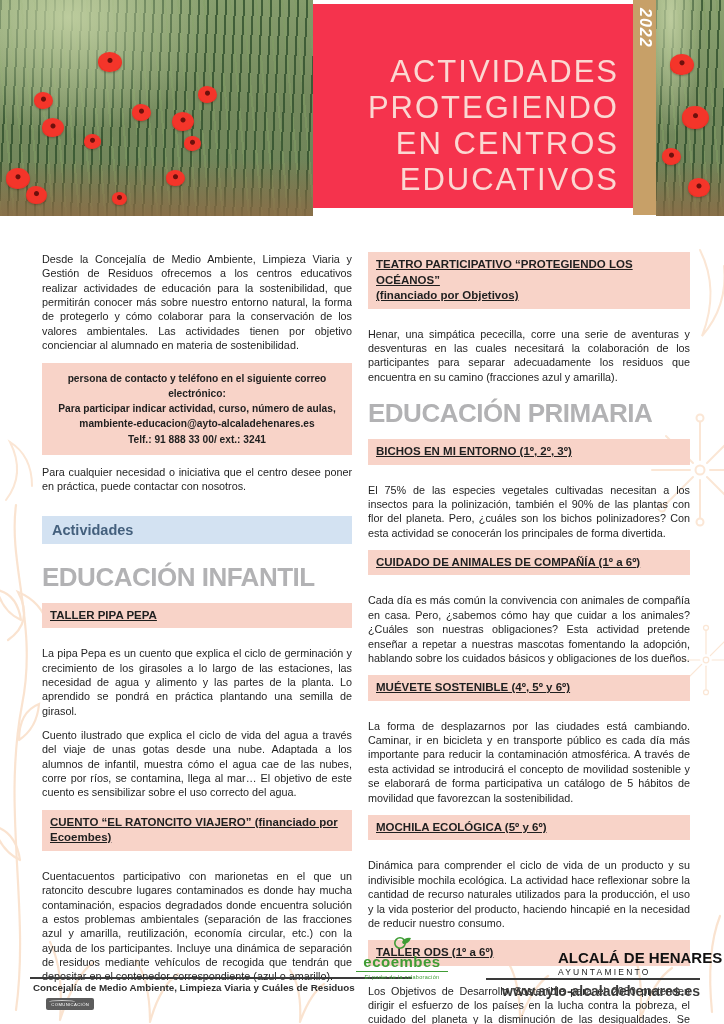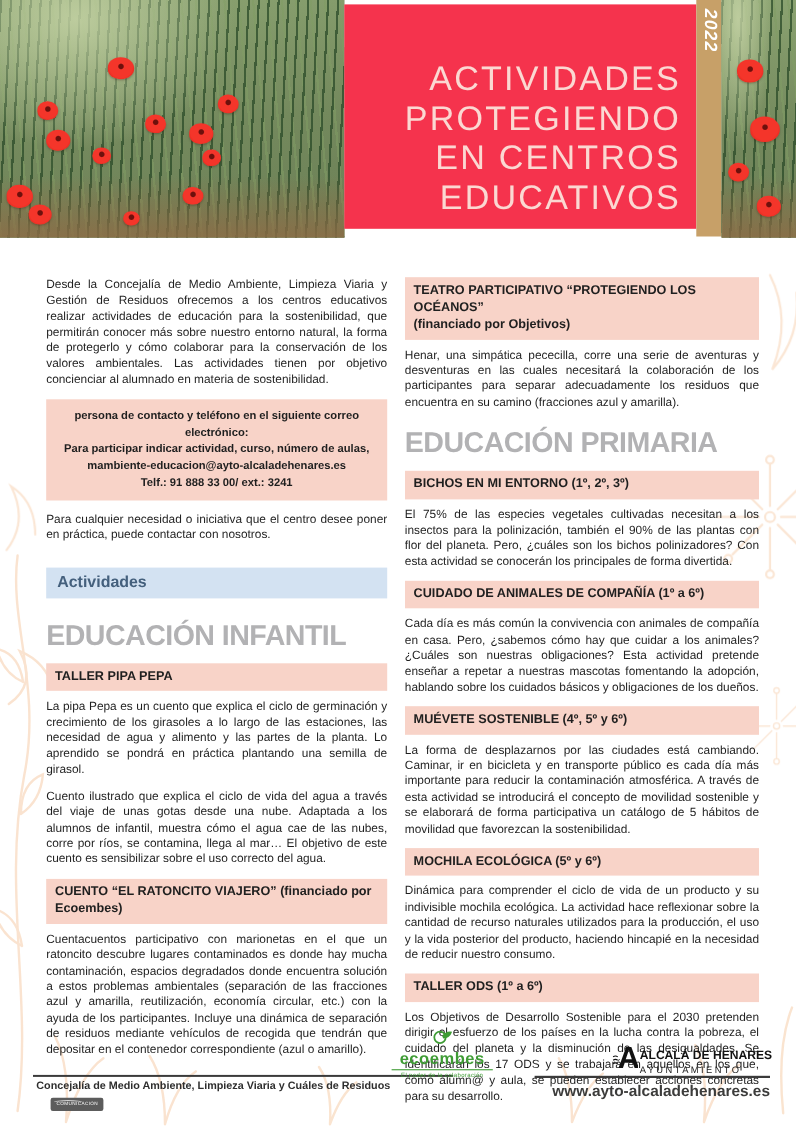--- a/index.html
+++ b/index.html
@@ -36,39 +36,39 @@
   .col-left{left:42px;width:310px;}
   .col-right{left:368px;width:322px;}
   .body-text{font-size:10.8px;line-height:1.33;text-align:justify;margin:0 0 10px 0;}
   .contact-box{background:#f8d3c8;text-align:center;font-weight:bold;font-size:10.2px;
     line-height:1.5;padding:8px 6px;margin:6px 0 10px 0;}
   .blue-bar{background:#d3e2f2;color:#44607d;font-weight:bold;font-size:14.5px;
     padding:6px 10px;margin:22px 0 18px 0;}
   .level-heading{color:#b2b2b4;font-weight:bold;font-size:26px;letter-spacing:-.5px;
     margin:0 0 10px 0;}
   .pink-bar{background:#f8d3c8;font-weight:bold;font-size:11.5px;line-height:1.35;
-    padding:5px 8px;margin:0 0 7px 0;}
+    padding:5px 8px;margin:0 0 18px 0;text-decoration:underline;}
   .section{margin-bottom:6px;}
   
   .rule{position:absolute;height:2px;background:#3a3a3a;z-index:2;}
   .rule-left{left:30px;top:977px;width:382px;}
   .rule-right{left:486px;top:978px;width:214px;}
   .dept{position:absolute;left:33px;top:982px;font-size:9.8px;font-weight:bold;color:#2e2e2e;z-index:2;}
   .comms-badge{position:absolute;left:46px;top:998px;width:48px;height:12px;background:#5c5c5c;
     border-radius:2px;z-index:2;display:flex;align-items:center;justify-content:center;overflow:hidden;}
   .comms-badge span{color:#ffffff;font-size:5px;letter-spacing:.4px;transform:scale(.85);white-space:nowrap;}
   .comms-badge::before{content:"";position:absolute;left:3px;top:2px;width:26px;height:3px;
     border-radius:50%;border-top:1.5px solid #cfcfcf;}
   .ecoembes{position:absolute;left:350px;top:936px;width:104px;text-align:center;z-index:2;}
   .ecoembes .name{color:#3f9c35;font-weight:bold;font-size:15px;letter-spacing:.5px;line-height:1;}
   .ecoembes .sep{height:1px;background:#3f9c35;margin:2px 6px;}
   .ecoembes .tag{color:#3f9c35;font-size:5.5px;letter-spacing:.3px;}
   .ayto{position:absolute;left:556px;top:941px;width:146px;display:flex;align-items:flex-end;z-index:2;}
   .ayto-text{margin-left:2px;padding-bottom:2px;}
-  .ayto-city{font-size:11px;font-weight:bold;color:#111;line-height:1.2;white-space:nowrap;}
+  .ayto-city{font-size:15px;font-weight:bold;color:#111;line-height:1.2;white-space:nowrap;}
   .ayto-org{font-size:8.5px;color:#222;letter-spacing:2.2px;line-height:1.2;white-space:nowrap;}
   .website{position:absolute;right:24px;top:983px;font-size:14px;font-weight:bold;color:#3c3c3b;z-index:2;}
 </style>
 </head>
 <body>
 
 <div class="page">
 
   <svg class="decor" width="724" height="1024" viewBox="0 0 724 1024">
     <g stroke="#f6cdaa" fill="none" stroke-width="2.2" opacity="0.55" stroke-linecap="round">

